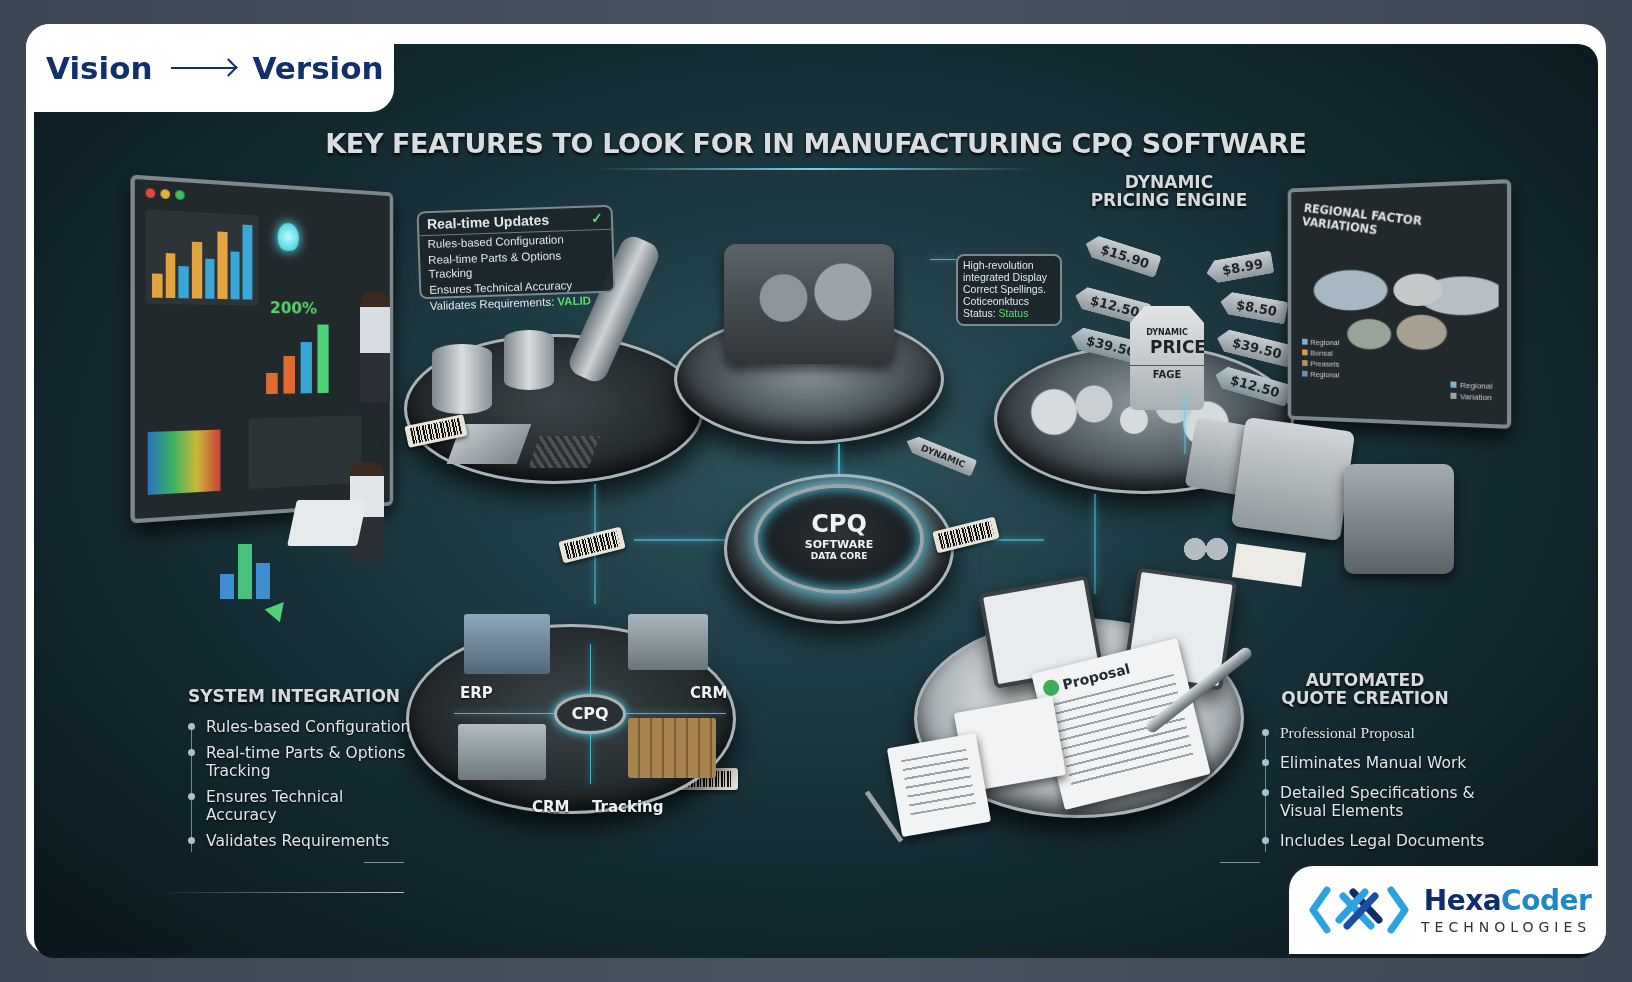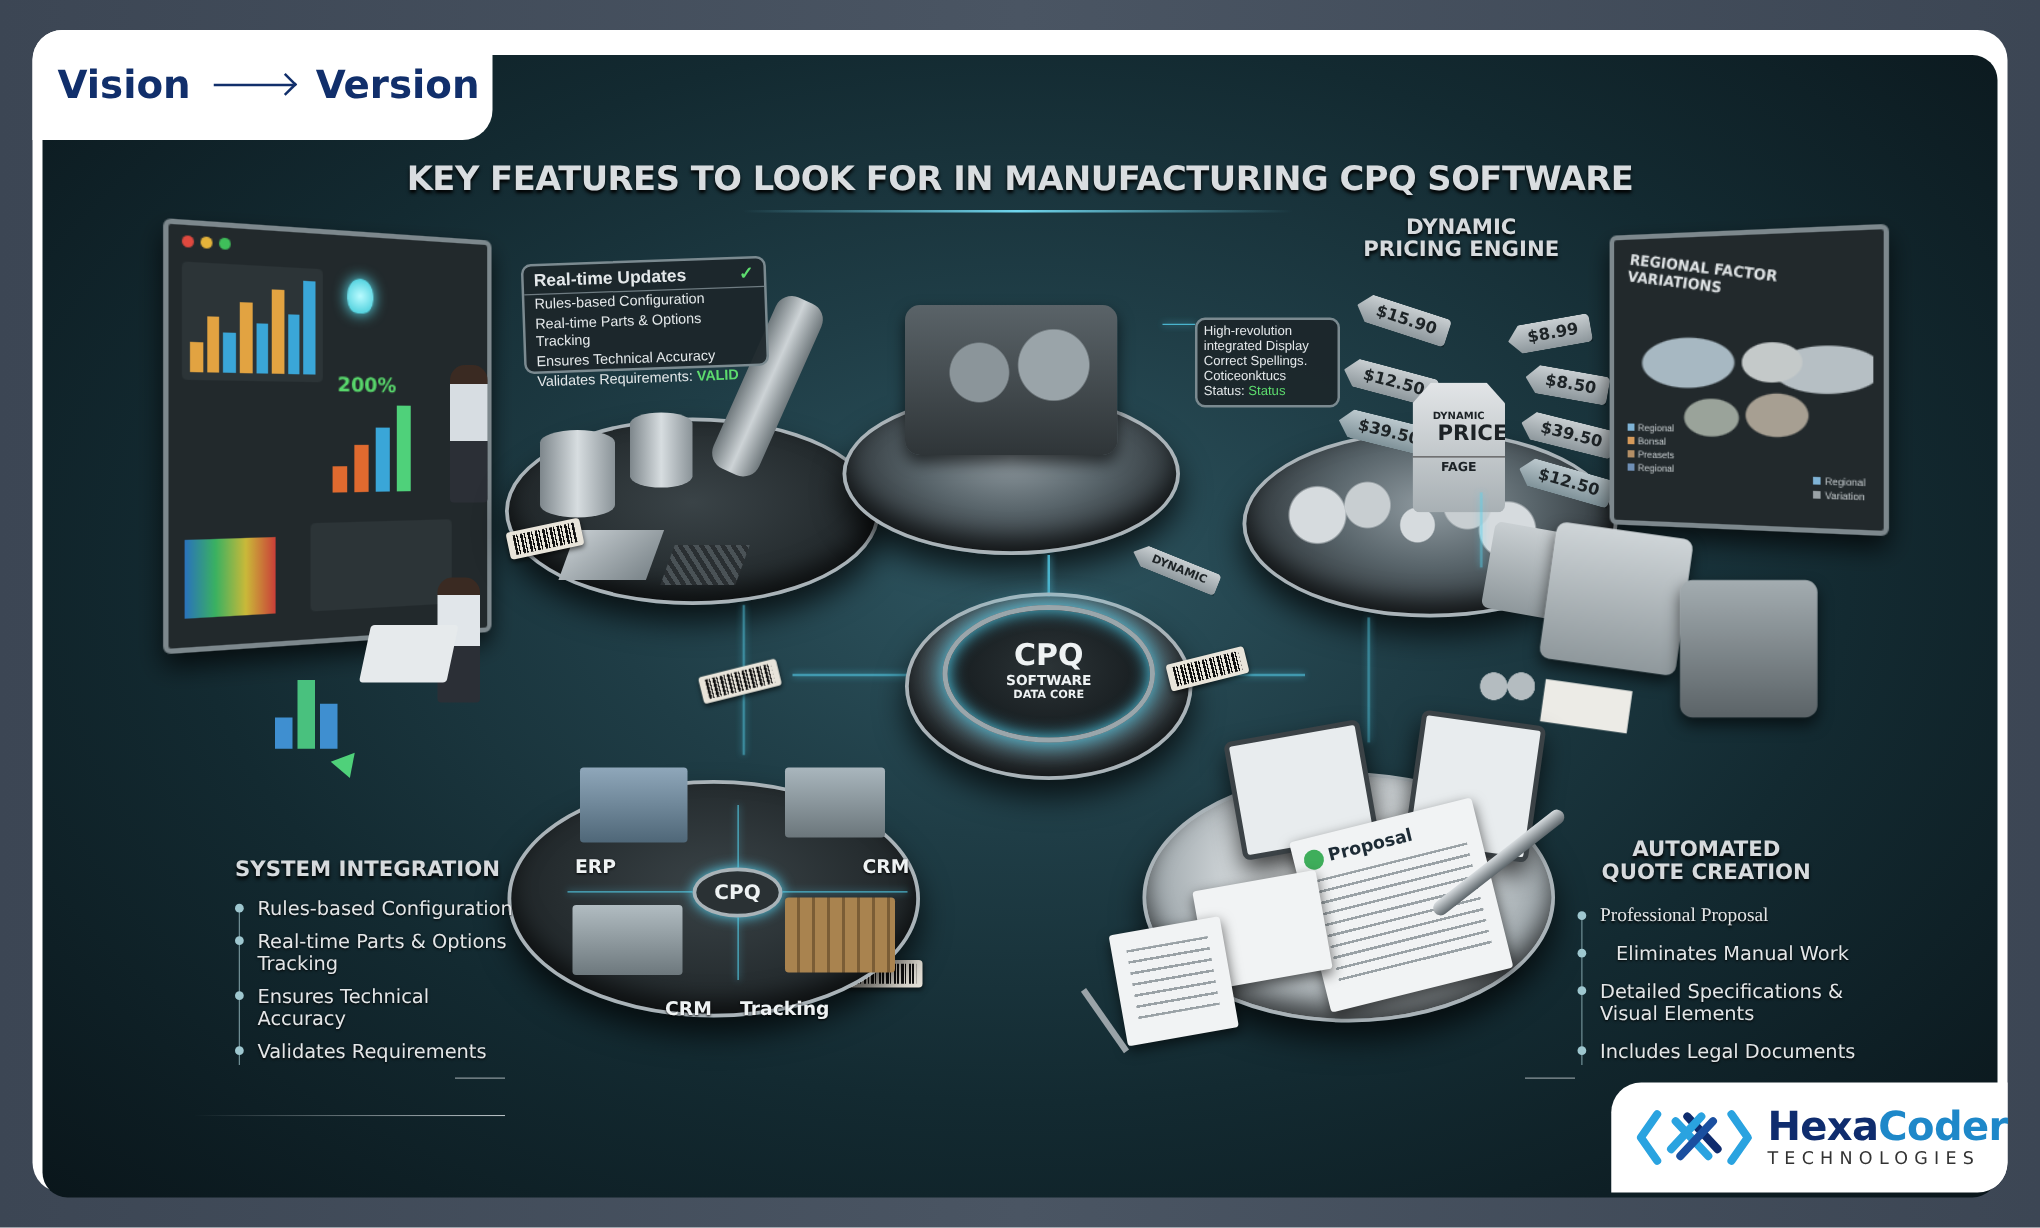--- a/index.html
+++ b/index.html
@@ -25,21 +25,21 @@
     display: flex; align-items: center; padding-left: 20px; gap: 18px;
   }
   .tab-top .word { font-family: "DejaVu Sans", sans-serif; font-weight: bold; font-size: 31px; color: #112f6b; }
   .tab-top .arrow { width: 64px; height: 2px; background: #112f6b; position: relative; }
   .tab-top .arrow::after { content: ""; position: absolute; right: 0; top: -6px; width: 11px; height: 11px; border-top: 2px solid #112f6b; border-right: 2px solid #112f6b; transform: rotate(45deg); }
   .logo-box {
     position: absolute; left: 1289px; top: 866px; width: 317px; height: 88px;
     background: #fff; border-radius: 24px 0 24px 0; z-index: 5;
     display: flex; align-items: center; padding-left: 20px; gap: 12px;
   }
-  .logo-text .brand { font-family: "DejaVu Sans", sans-serif; font-weight: bold; font-size: 32px; line-height: 32px; letter-spacing: -0.5px; text-align: right; }
+  .logo-text .brand { font-family: "DejaVu Sans", sans-serif; font-weight: bold; font-size: 28px; line-height: 32px; letter-spacing: -0.5px; text-align: right; }
   .logo-text .brand .hexa { color: #0f2c6e; }
   .logo-text .brand .coder { color: #1e88c9; }
   .logo-text .sub { font-family: "DejaVu Sans", sans-serif; font-size: 14px; letter-spacing: 5px; color: #333; margin-top: 2px; }
 
   .title {
     position: absolute; left: 0; width: 100%; top: 84px; text-align: center;
     font-family: "DejaVu Sans", sans-serif; font-weight: bold; font-size: 27px; color: #d9dde0;
     letter-spacing: -0.4px; text-shadow: 0 2px 3px #000;
   }
   .glow-line { position: absolute; height: 2px; background: linear-gradient(90deg, transparent, #6fd6ee, transparent); }
@@ -187,21 +187,21 @@
     </div>
     <div class="row">Rules-based Configuration</div>
     <div class="row">Real-time Parts &amp; Options Tracking</div>
     <div class="row">Ensures Technical Accuracy</div>
     <div class="row">
       <span>Validates Requirements:</span>
       <span class="ok">VALID</span>
     </div>
   </div>
 
-  <div class="panel" style="left:922px; top:210px; width:116px; height:72px; padding-top:3px;">
+  <div class="panel" style="left:922px; top:210px; width:106px; height:72px; padding-top:3px;">
     <div class="row" style="font-size:10.5px; line-height:12px; padding:0 5px;">High-revolution</div>
     <div class="row" style="font-size:10.5px; line-height:12px; padding:0 5px;">integrated Display</div>
     <div class="row" style="font-size:10.5px; line-height:12px; padding:0 5px;">Correct Spellings.</div>
     <div class="row" style="font-size:10.5px; line-height:12px; padding:0 5px;">Coticeonktucs</div>
     <div class="row" style="font-size:10.5px; line-height:12px; padding:0 5px;">
       <span>Status:</span>
       <span class="ok" style="font-weight:normal;">Status</span>
     </div>
   </div>
   <div class="wire" style="left:896px; top:215px; width:26px; height:1px;"></div>
@@ -314,21 +314,21 @@
   <div style="position:absolute; left:1100px; top:640px; width:130px; height:12px; border-radius:6px; background:linear-gradient(180deg,#d8dde0,#5c656a); transform:rotate(-38deg);"></div>
   <div style="position:absolute; left:820px; top:770px; width:60px; height:5px; background:#9aa3a8; transform:rotate(55deg);"></div>
 
   <div class="section-heading" style="left:1236px; top:628px; width:190px; font-size:17px;">
     <div>AUTOMATED</div>
     <div>QUOTE CREATION</div>
   </div>
   <div class="bullet-list" style="left:1228px; top:680px; width:230px;">
     <div class="rail"></div>
     <div class="item" style="margin-bottom:12px;font-family:Liberation Serif, serif;">Professional Proposal</div>
-    <div class="item" style="margin-bottom:12px;text-align:center;">Eliminates Manual Work</div>
+    <div class="item" style="margin-bottom:12px;">Eliminates Manual Work</div>
     <div class="item" style="margin-bottom:12px;">Detailed Specifications &amp; Visual Elements</div>
     <div class="item">Includes Legal Documents</div>
   </div>
 
   <div style="position:absolute; left:330px; top:818px; width:40px; height:1px; background:#8a969b;"></div>
   <div style="position:absolute; left:1186px; top:818px; width:40px; height:1px; background:#8a969b;"></div>
   <div style="position:absolute; left:120px; top:848px; width:250px; height:1px; background:linear-gradient(90deg,transparent,#b9c2c6);"></div>
 </div>
 
 <div class="tab-top">

